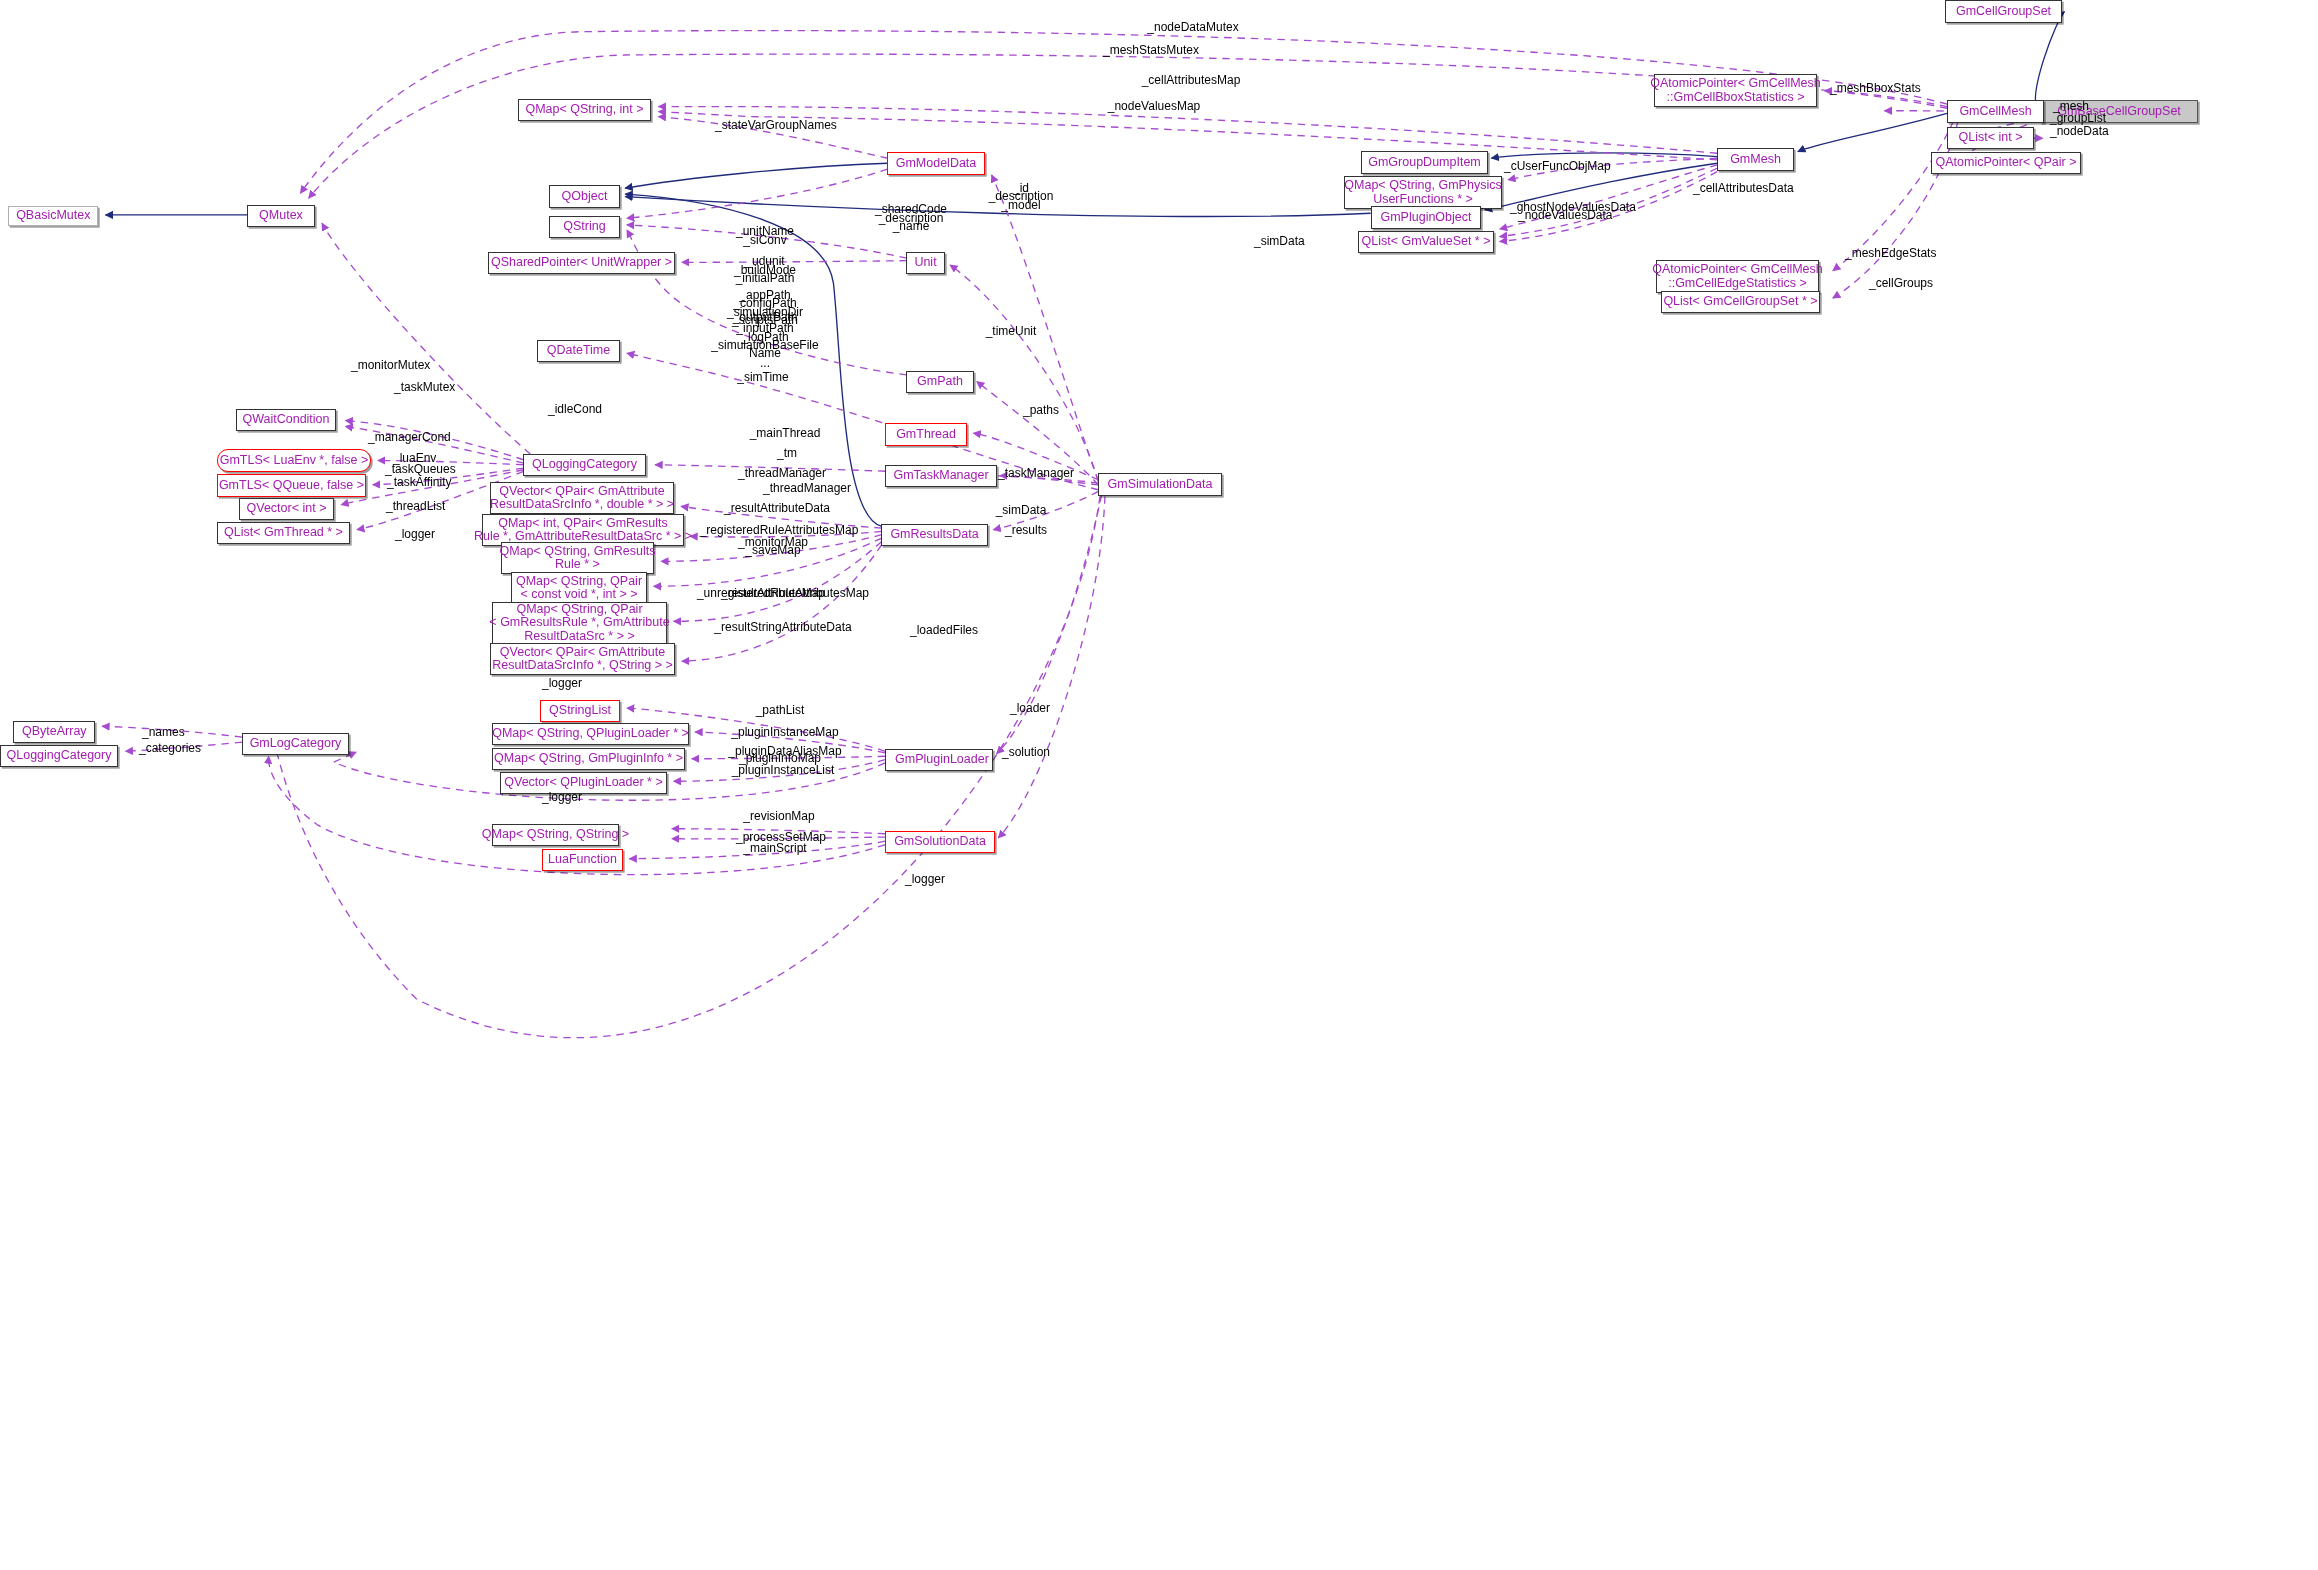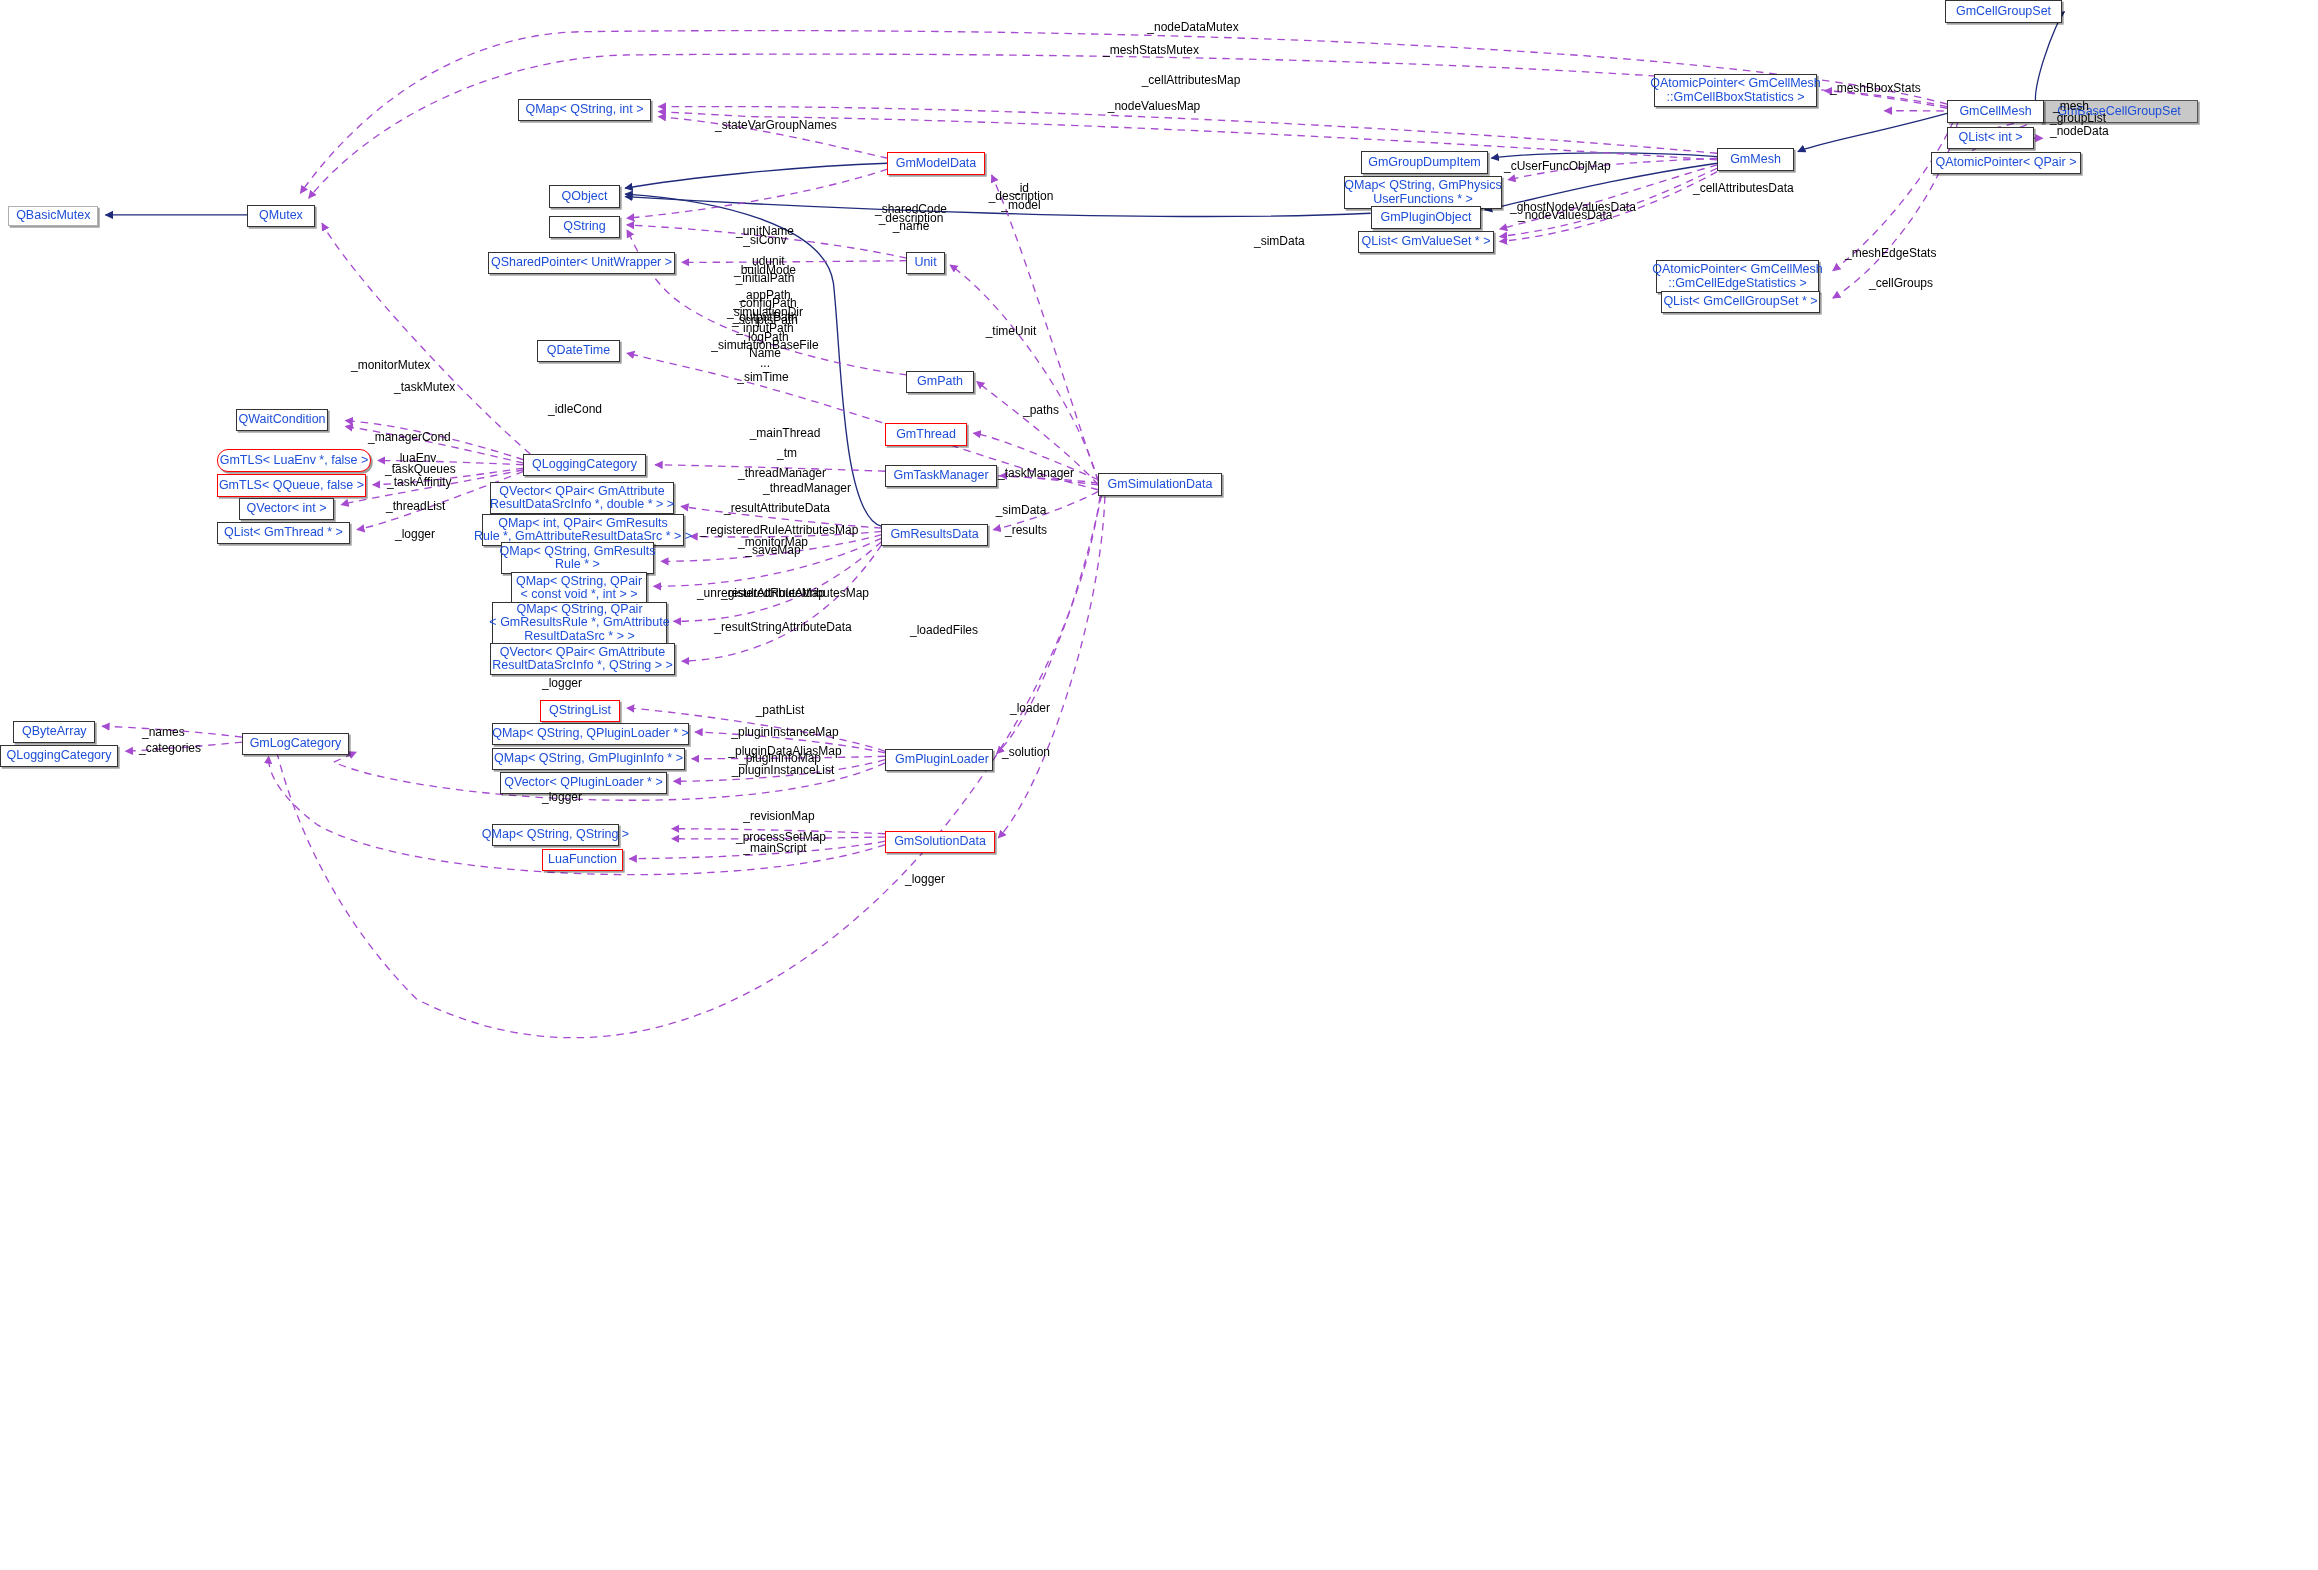--- a/index.html
+++ b/index.html
@@ -28,21 +28,21 @@
     box-sizing: border-box;
     background: #ffffff;
     border: 1.2px solid #333333;
     box-shadow: 1.7px 1.7px 0 rgba(0,0,0,0.38);
     display: flex;
     align-items: center;
     justify-content: center;
     text-align: center;
     font-size: 12.5px;
     line-height: 1.08;
-    color: #1d4ed8;
+    color: #a21caf;
     white-space: pre;
     padding: 0.8px 4.2px;
     z-index: 5;
   }
   .node.red {
     border: 1.7px solid #ff0000;
   }
   .node.filled {
     background: #c8c8c8;
     border: 1.2px solid #555555;
@@ -165,21 +165,21 @@
       <div class="node" style="left: 518px; top: 99px; width: 133px; height: 21.7px;"><span>QMap&lt; QString, int &gt;</span></div>
       <div class="node red" style="left: 887px; top: 152px; width: 98px; height: 23px;"><span>GmModelData</span></div>
       <div class="node" style="left: 549px; top: 185px; width: 71px; height: 23px;"><span>QObject</span></div>
       <div class="node" style="left: 549px; top: 216px; width: 71px; height: 21.7px;"><span>QString</span></div>
       <div class="node" style="left: 488px; top: 252px; width: 187px; height: 21.7px;"><span>QSharedPointer&lt; UnitWrapper &gt;</span></div>
       <div class="node" style="left: 906px; top: 252px; width: 39px; height: 21.7px;"><span>Unit</span></div>
       <div class="node" style="left: 537px; top: 340px; width: 83px; height: 21.7px;"><span>QDateTime</span></div>
       <div class="node" style="left: 906px; top: 371px; width: 68px; height: 21.7px;"><span>GmPath</span></div>
       <div class="node" style="left: 247px; top: 205px; width: 68px; height: 21.7px;"><span>QMutex</span></div>
       <div class="node pale" style="left: 8.3px; top: 206px; width: 90px; height: 20px;"><span>QBasicMutex</span></div>
-      <div class="node" style="left: 236px; top: 409px; width: 92px; height: 21.7px;"><span>QWaitCondition</span></div>
+      <div class="node" style="left: 236px; top: 409px; width: 100px; height: 21.7px;"><span>QWaitCondition</span></div>
       <div class="node red" style="left: 885px; top: 423px; width: 82px; height: 23px;"><span>GmThread</span></div>
       <div class="node red" style="left: 217px; top: 449px; width: 154px; height: 23px; border-radius: 11px;"><span>GmTLS&lt; LuaEnv *, false &gt;</span></div>
       <div class="node" style="left: 523px; top: 454px; width: 123px; height: 21.7px;"><span>QLoggingCategory</span></div>
       <div class="node red" style="left: 217px; top: 474px; width: 149px; height: 23px;"><span>GmTLS&lt; QQueue, false &gt;</span></div>
       <div class="node" style="left: 885px; top: 465px; width: 112px; height: 21.7px;"><span>GmTaskManager</span></div>
       <div class="node" style="left: 1098px; top: 473px; width: 124px; height: 23px;"><span>GmSimulationData</span></div>
       <div class="node" style="left: 239px; top: 498px; width: 95px; height: 21.7px;"><span>QVector&lt; int &gt;</span></div>
       <div class="node" style="left: 490px; top: 482px; width: 184px; height: 32px;"><span>QVector&lt; QPair&lt; GmAttribute
 ResultDataSrcInfo *, double * &gt; &gt;</span></div>
       <div class="node" style="left: 217px; top: 522px; width: 133px; height: 21.7px;"><span>QList&lt; GmThread * &gt;</span></div>

